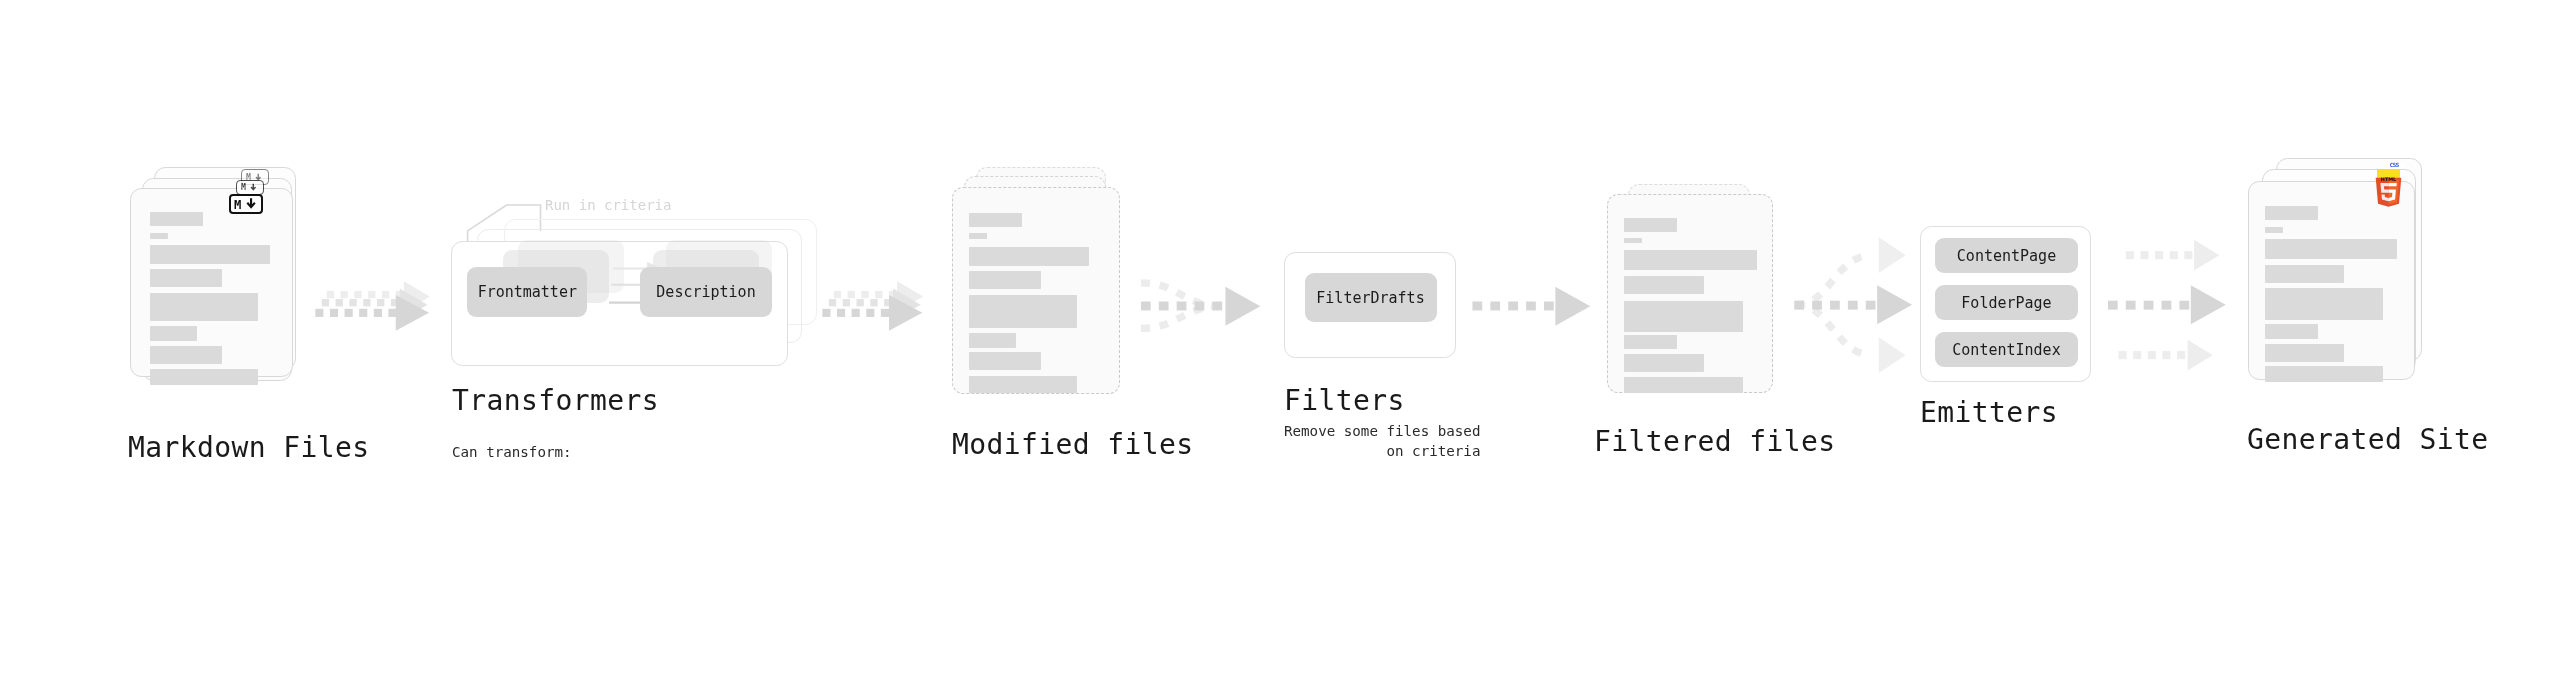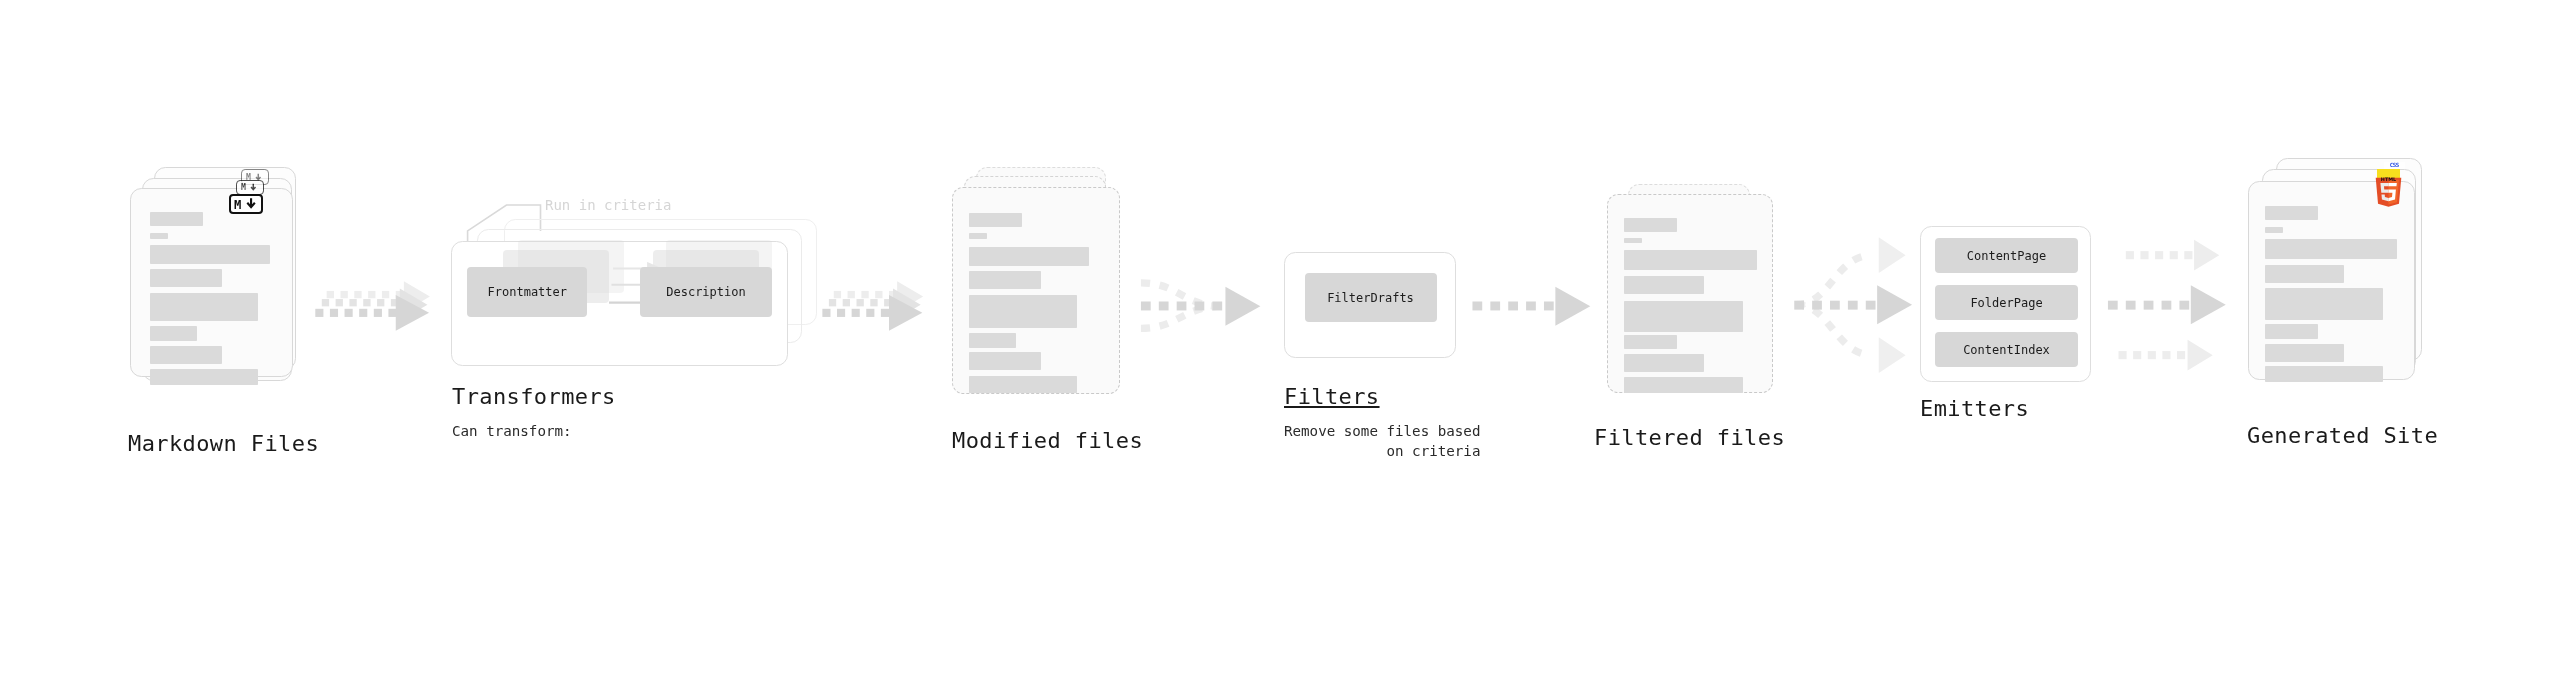--- a/index.html
+++ b/index.html
@@ -73,21 +73,21 @@
   }
   .js-chip {
     position: absolute;
     width: 23px; height: 14.6px;
     background: #f7df1e;
   }
 
   
   .title {
     position: absolute;
-    font-size: 22px;
+    font-size: 28px;
     color: #1a1a1a;
     letter-spacing: 0.4px;
     white-space: nowrap;
   }
   .subtitle {
     position: absolute;
     font-size: 14.2px;
     line-height: 20.3px;
     color: #2a2a2a;
     white-space: pre-line;
@@ -111,25 +111,25 @@
     background: rgba(255,255,255,0.0);
     box-sizing: border-box;
   }
   .gbox.g1 { border-color:#efefef; }
   .gbox.g2 { border-color:#ebebeb; }
   .gbox.g3 { border-color:#dedede; background:#fff; }
 
   .chip {
     position: absolute;
     background: #d7d7d7;
-    border-radius: 4px;
+    border-radius: 9px;
     display: flex;
     align-items: center;
     justify-content: center;
-    font-size: 12px;
+    font-size: 15px;
     color: #1c1c1c;
     box-sizing: border-box;
     white-space: nowrap;
   }
   .chip.faint1 { background: rgba(215,215,215,0.45); }
   .chip.faint2 { background: rgba(215,215,215,0.28); }
 
   .parallel-label {
     position: absolute;
     font-size: 14px;
@@ -241,21 +241,21 @@
     </svg>
 
     <div class="chip" style="left:16.3px; top:72px; width:120px; height:50px;">
       <span>Frontmatter</span>
     </div>
     <div class="chip" style="left:189px; top:72px; width:132px; height:50px;">
       <span>Description</span>
     </div>
   </div>
   <div class="title" style="left:452px; top:384px;">Transformers</div>
-  <div class="sublist" style="left:452px; top:421px;">
+  <div class="sublist" style="left:452px; top:442px;">
     <div>Can transform:</div>
   </div>
 
   <svg class="ovl" width="2576" height="681" viewBox="0 0 3170 838">
     <g fill="#ededed">
       <rect x="1026" y="358" width="9" height="9"></rect>
         <rect x="1043" y="358" width="9" height="9"></rect>
       <rect x="1060" y="358" width="9" height="9"></rect>
         <rect x="1077" y="358" width="9" height="9"></rect>
       <rect x="1094" y="358" width="9" height="9"></rect>
@@ -308,21 +308,21 @@
       <rect x="1492" y="371" width="12" height="11"></rect>
       <polygon points="1508,353 1551,377 1508,401"></polygon>
     </g>
   </svg>
 
   <div class="gbox g3" style="left:1284px; top:252px; width:172px; height:106px;">
     <div class="chip" style="left:19.5px; top:20.3px; width:132px; height:49px;">
       <span>FilterDrafts</span>
     </div>
   </div>
-  <div class="title" style="left:1284px; top:384px;text-decoration:underline;">Filters</div>
+  <div class="title" style="left:1284px; top:384px;">Filters</div>
   <div class="subtitle" style="left:1284px; top:421px;text-align:right;">Remove some files based
 on criteria</div>
 
   <svg class="ovl" width="2576" height="681" viewBox="0 0 3170 838">
     <g fill="#d6d6d6">
       <rect x="1812" y="371" width="12" height="11"></rect>
         <rect x="1834" y="371" width="12" height="11"></rect>
       <rect x="1856" y="371" width="12" height="11"></rect>
         <rect x="1878" y="371" width="12" height="11"></rect>
       <rect x="1900" y="371" width="12" height="11"></rect>

